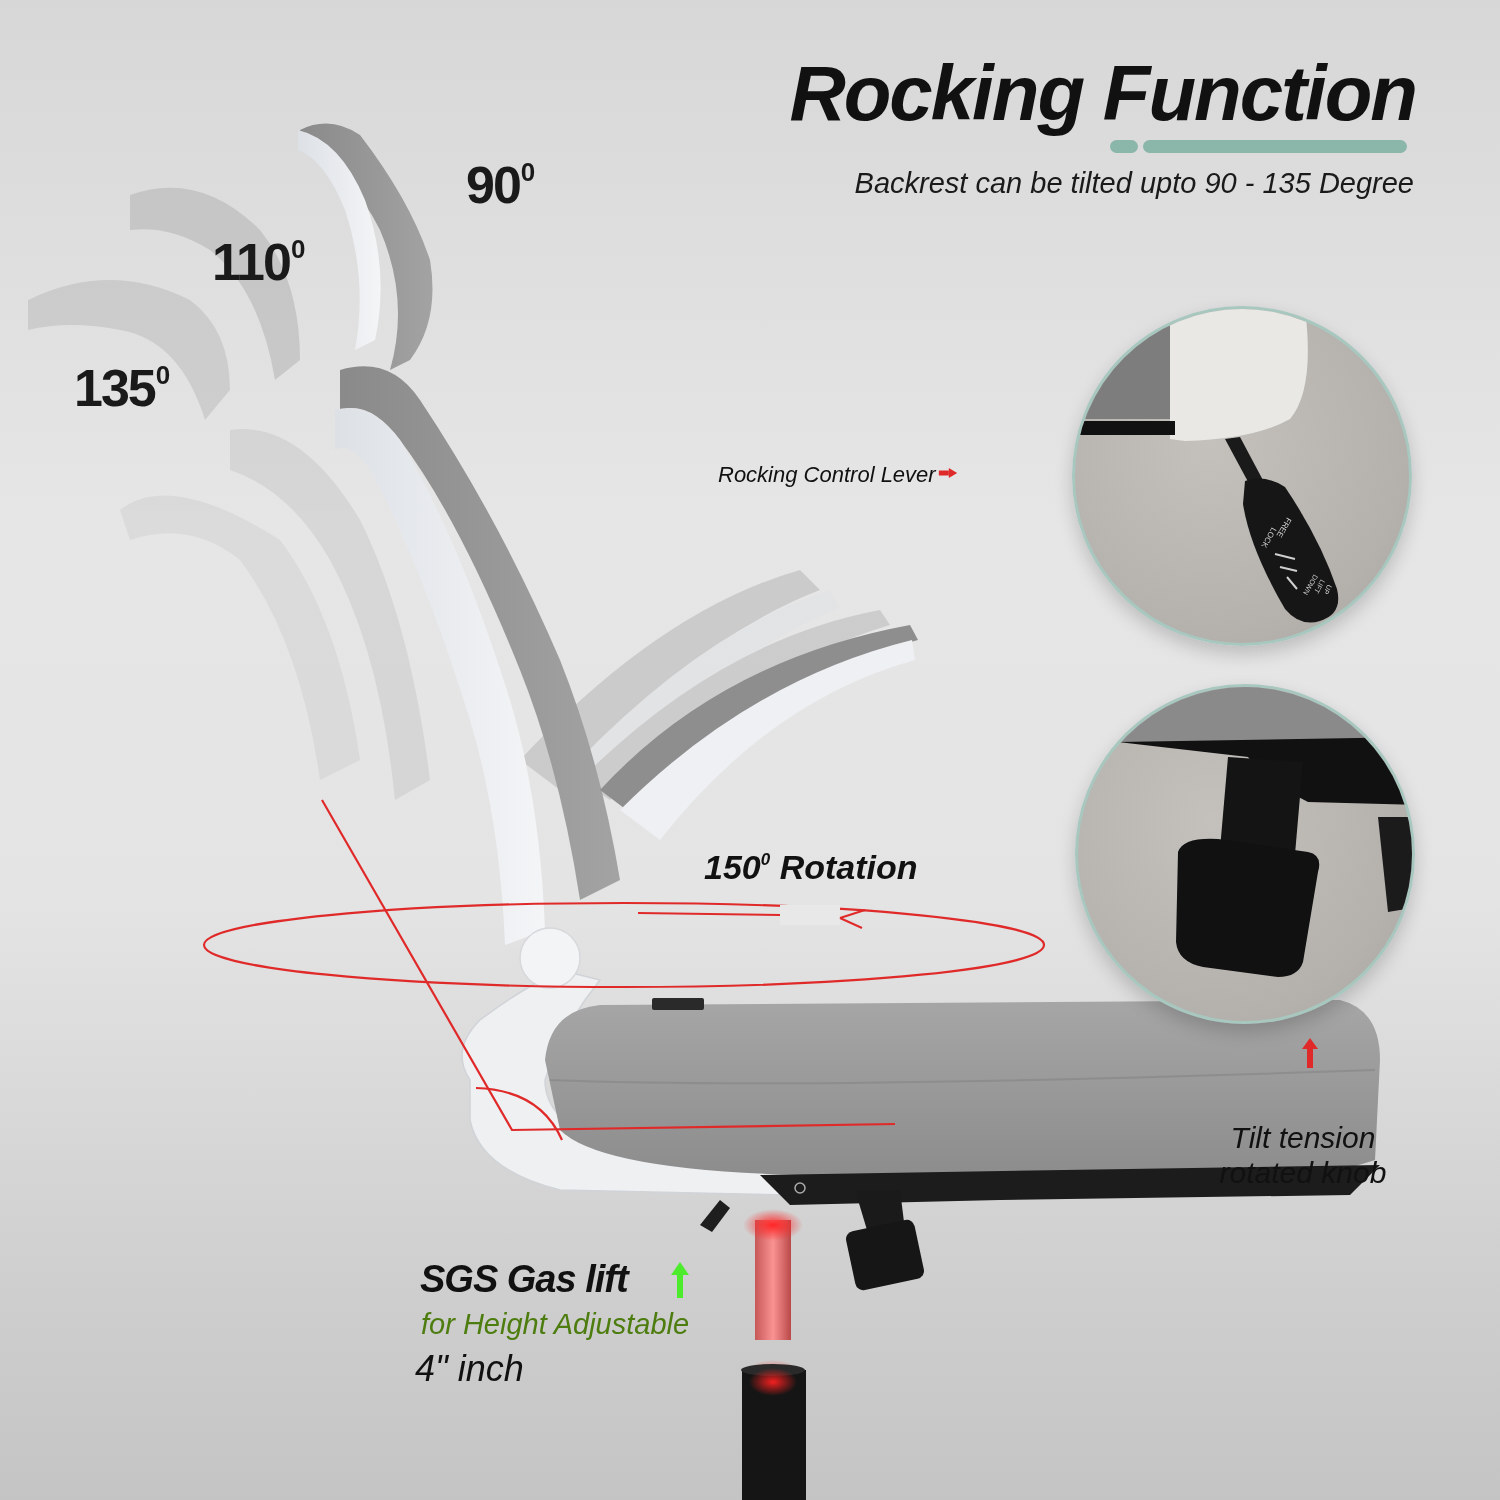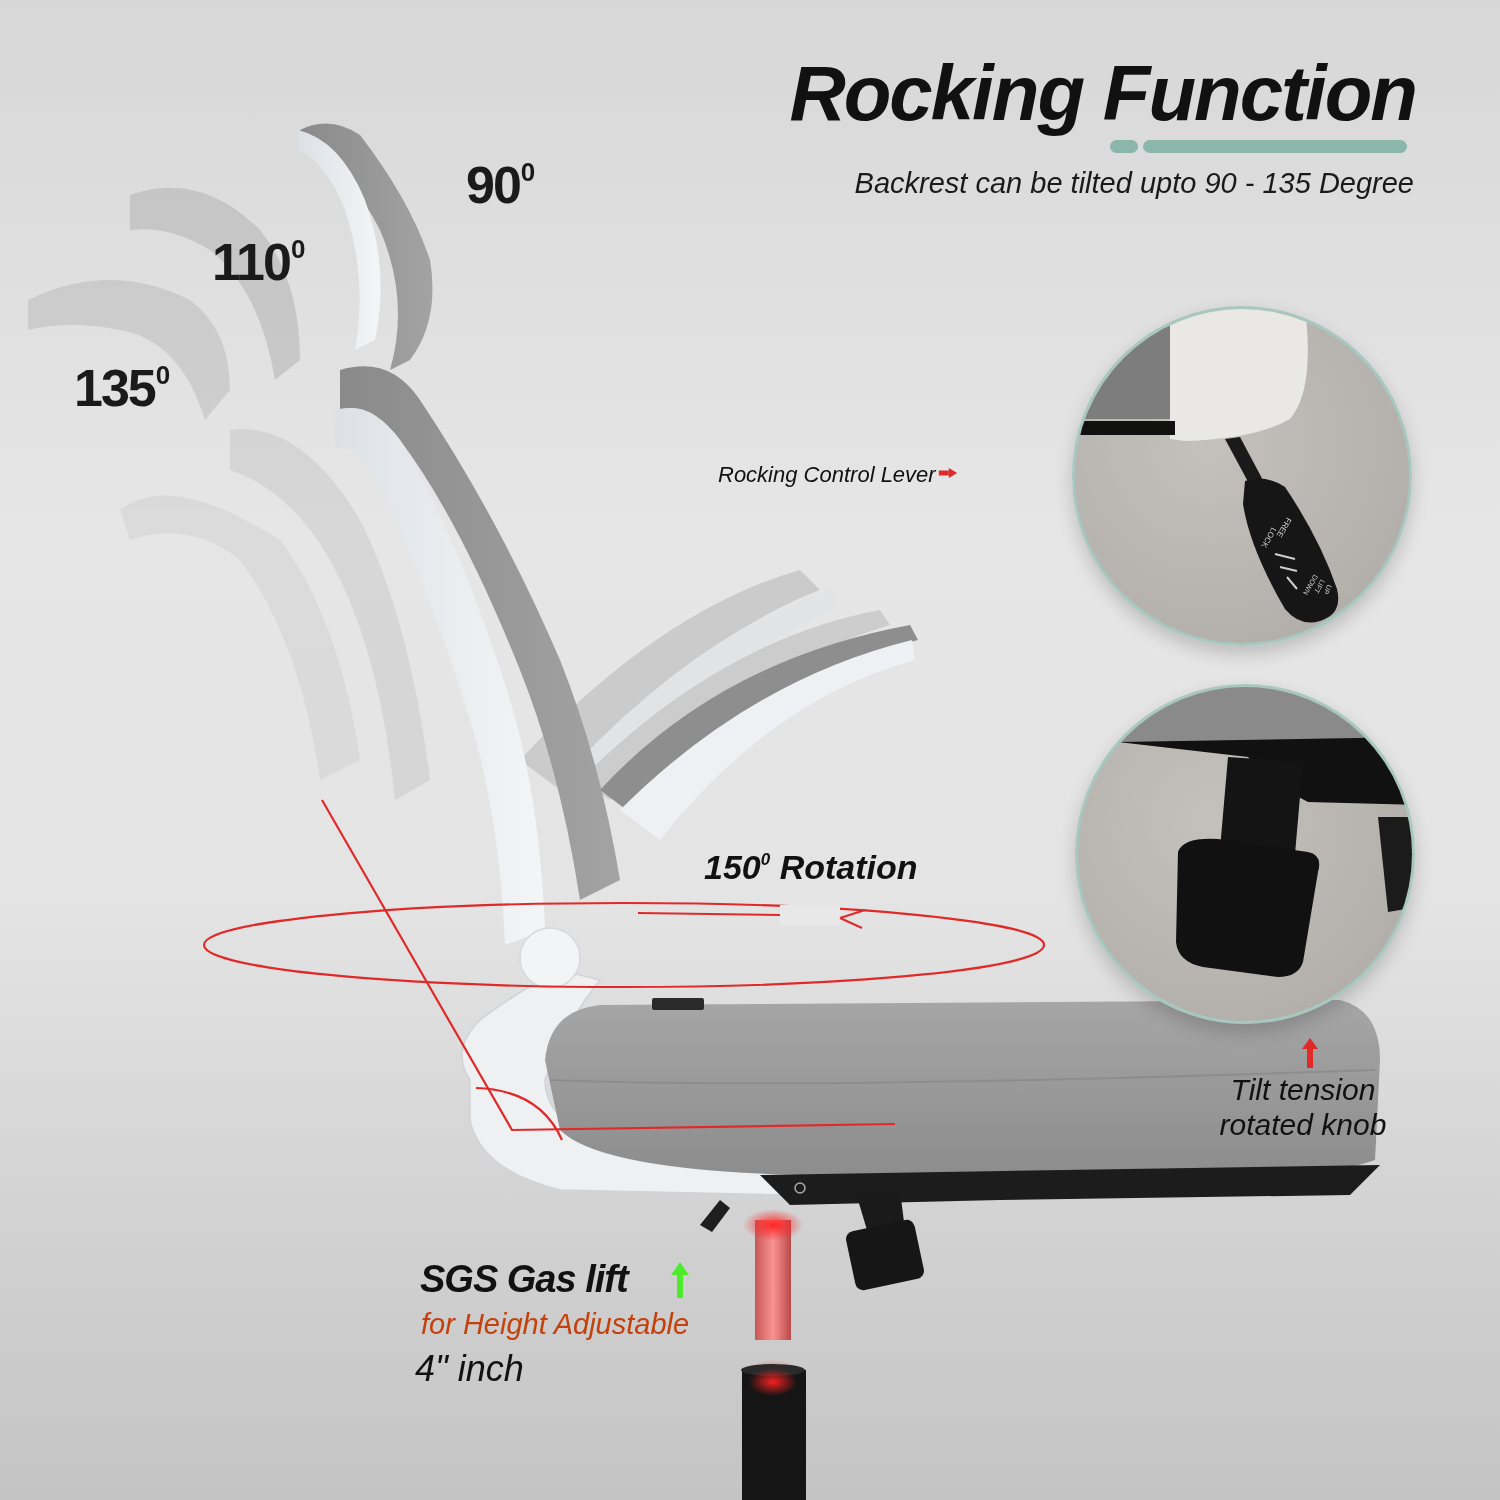--- a/index.html
+++ b/index.html
@@ -36,23 +36,23 @@
     .angle-90  { left: 466px; top: 155px; }
     .angle-110 { left: 212px; top: 232px; }
     .angle-135 { left: 74px;  top: 358px; }
 
     
     .callout { font-size: 22px; font-style: italic; color: #111; white-space: nowrap; }
     .lever-label { left: 718px; top: 462px; }
     .red-arrow-right { display: inline-block; width: 20px; height: 10px; position: relative; top: -4px; margin-left: 2px; }
     .rotation-label { left: 704px; top: 848px; font-size: 34px; font-weight: 700; font-style: italic; color: #111; white-space: nowrap; }
     .rotation-label sup { font-size: 17px; vertical-align: 14px; }
-    .tilt-label { left: 1198px; top: 1072px; width: 210px; text-align: center; font-size: 30px; line-height: 35px; font-style: italic; color: #111; }
+    .tilt-label { left: 1198px; top: 1120px; width: 210px; text-align: center; font-size: 30px; line-height: 35px; font-style: italic; color: #111; }
     .gas-title { left: 420px; top: 1258px; font-size: 38px; font-weight: 700; font-style: italic; letter-spacing: -1px; color: #111; white-space: nowrap; }
-    .gas-sub { left: 421px; top: 1308px; font-size: 29px; font-style: italic; color: #c2410c; white-space: nowrap; }
+    .gas-sub { left: 421px; top: 1308px; font-size: 29px; font-style: italic; color: #4d7c0f; white-space: nowrap; }
     .gas-size { left: 415px; top: 1348px; font-size: 36px; font-style: italic; color: #111; white-space: nowrap; }
 
     
     .detail-circle {
       border-radius: 50%;
       border: 3px solid #a7c7bf;
       background: radial-gradient(circle at 40% 40%, #c4c1bd 0%, #b4b1ad 70%, #a9a6a2 100%);
       box-shadow: 0 8px 18px rgba(0,0,0,0.18);
       overflow: hidden;
     }

